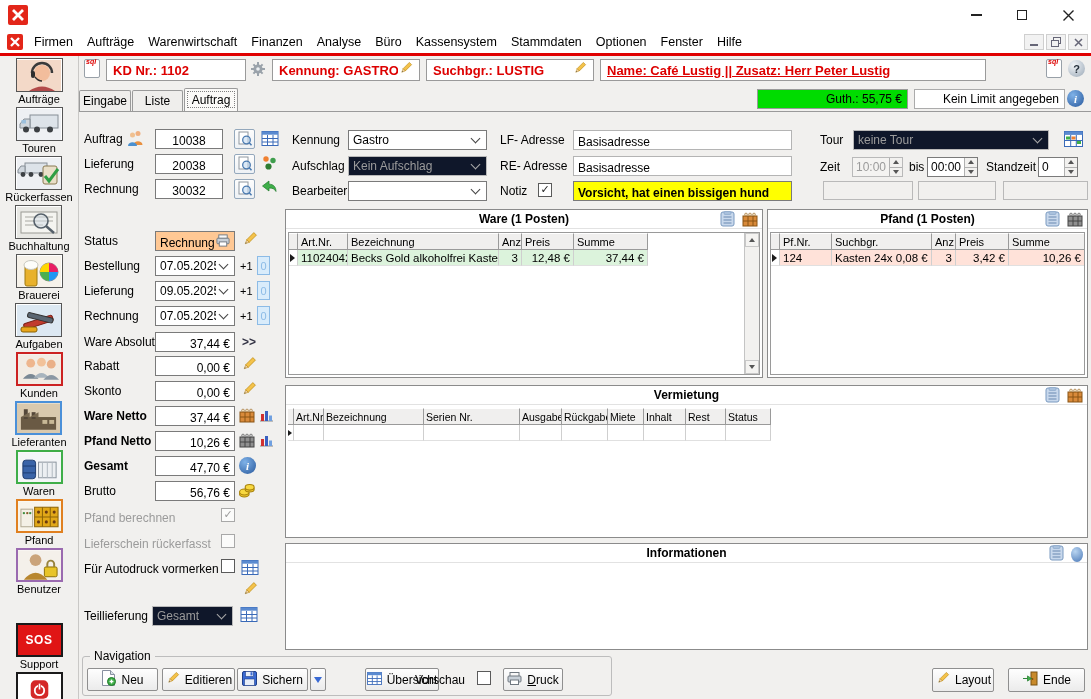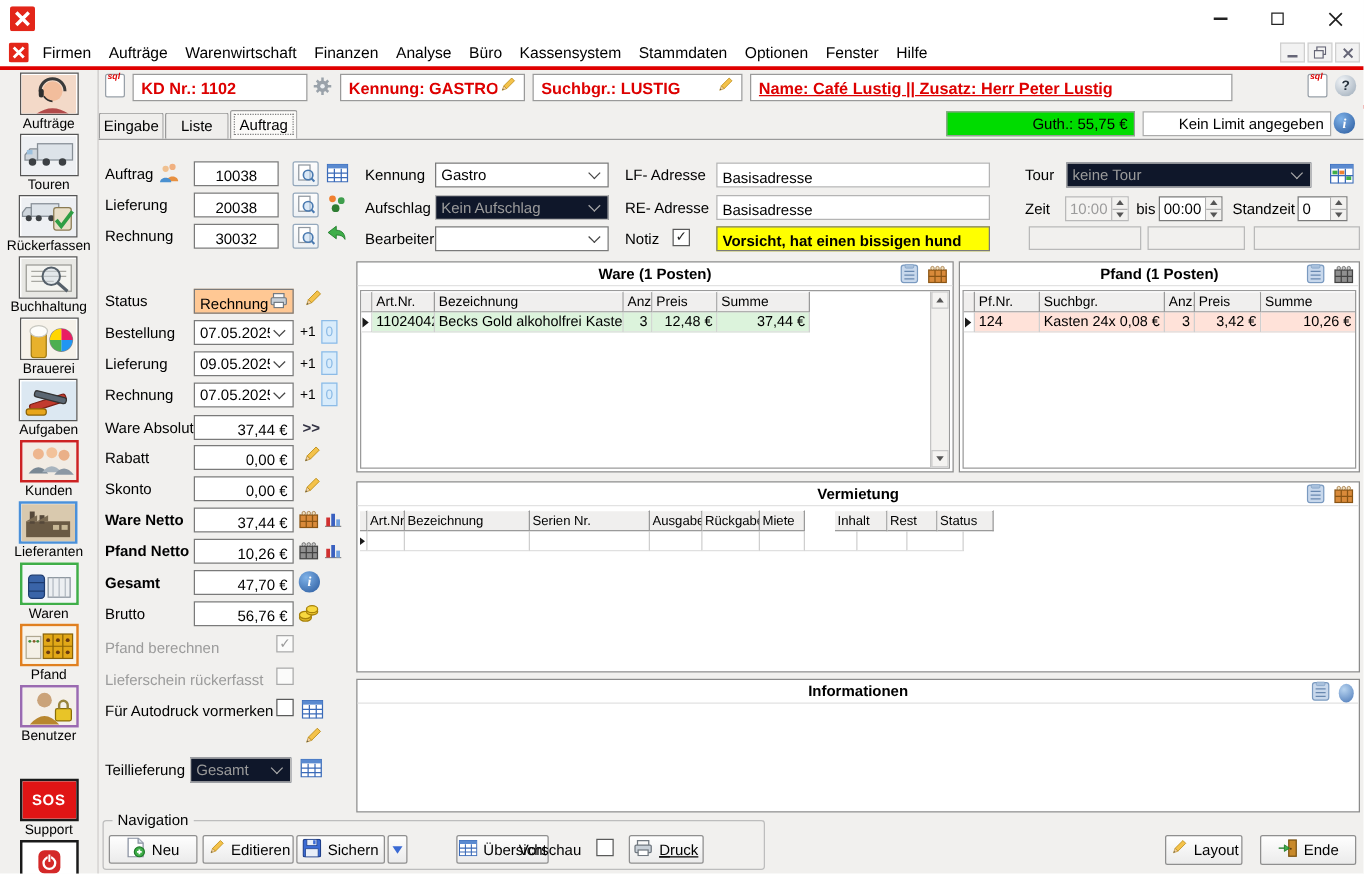--- a/index.html
+++ b/index.html
@@ -92,21 +92,21 @@
 .gc.r{justify-content:flex-end;}
 .rowmark{width:0;height:0;border-left:5px solid #1a1a1a;border-top:4px solid transparent;border-bottom:4px solid transparent;display:block;margin-left:0px;}
 .vsb{position:absolute;right:0;top:0;bottom:0;width:15px;background:#f2f1ef;border-left:1px solid #c4c4c4;}
 .sbtn{position:absolute;left:0;width:14px;height:14px;background:#f4f3f1;border:1px solid #c8c8c8;display:flex;align-items:center;justify-content:center;}
 .sbtn.bottom{bottom:0;}
 .sbtn.top{top:0;}
 
 .groupbox{position:absolute;border:1px solid #bdbdbd;border-radius:3px;}
 .grouplabel{position:absolute;left:7px;top:-8px;background:#f1f0ee;padding:0 4px;font-size:12px;}
 .btn{position:absolute;height:23px;border:1px solid #8f8f8f;border-radius:2px;background:linear-gradient(#fefefe,#ebebeb);display:flex;align-items:center;justify-content:center;gap:5px;font-size:12px;white-space:nowrap;}
-.ul1{display:inline-block;text-decoration:underline;}
+.ul1{display:inline-block;}
 .ul1::first-letter{text-decoration:underline;}
 .tri-dd{width:0;height:0;border-left:4.5px solid transparent;border-right:4.5px solid transparent;border-top:6px solid #3a6ad4;display:block;}
 </style>
 </head>
 <body>
 
 <div class="app">
 
   <div class="titlebar">
     <span class="applogo" style="left:8px;top:5px;">
@@ -897,21 +897,21 @@
     </div>
     <div class="gridwrap vsmall" style="left:2px;top:22px;width:797px;height:127px;border:none;">
       <div class="ghead">
         <div class="gh" style="width:6px;"></div>
         <div class="gh" style="width:30px;">Art.Nr.</div>
         <div class="gh" style="width:100px;">Bezeichnung</div>
         <div class="gh" style="width:96px;">Serien Nr.</div>
         <div class="gh" style="width:42px;">Ausgabe</div>
         <div class="gh" style="width:46px;">Rückgabe</div>
         <div class="gh" style="width:36px;">Miete</div>
-        <div class="gh" style="width:42px;margin-left:24px;">Inhalt</div>
+        <div class="gh" style="width:42px;">Inhalt</div>
         <div class="gh" style="width:40px;">Rest</div>
         <div class="gh" style="width:45px;">Status</div>
       </div>
       <div class="grow">
         <div class="gc" style="width:6px;padding:0;">
             <i class="rowmark" style="border-left-width:4px;border-top-width:3.5px;border-bottom-width:3.5px;"></i>
           </div>
         <div class="gc" style="width:30px;"></div>
           <div class="gc" style="width:100px;"></div>
           <div class="gc" style="width:96px;"></div>

